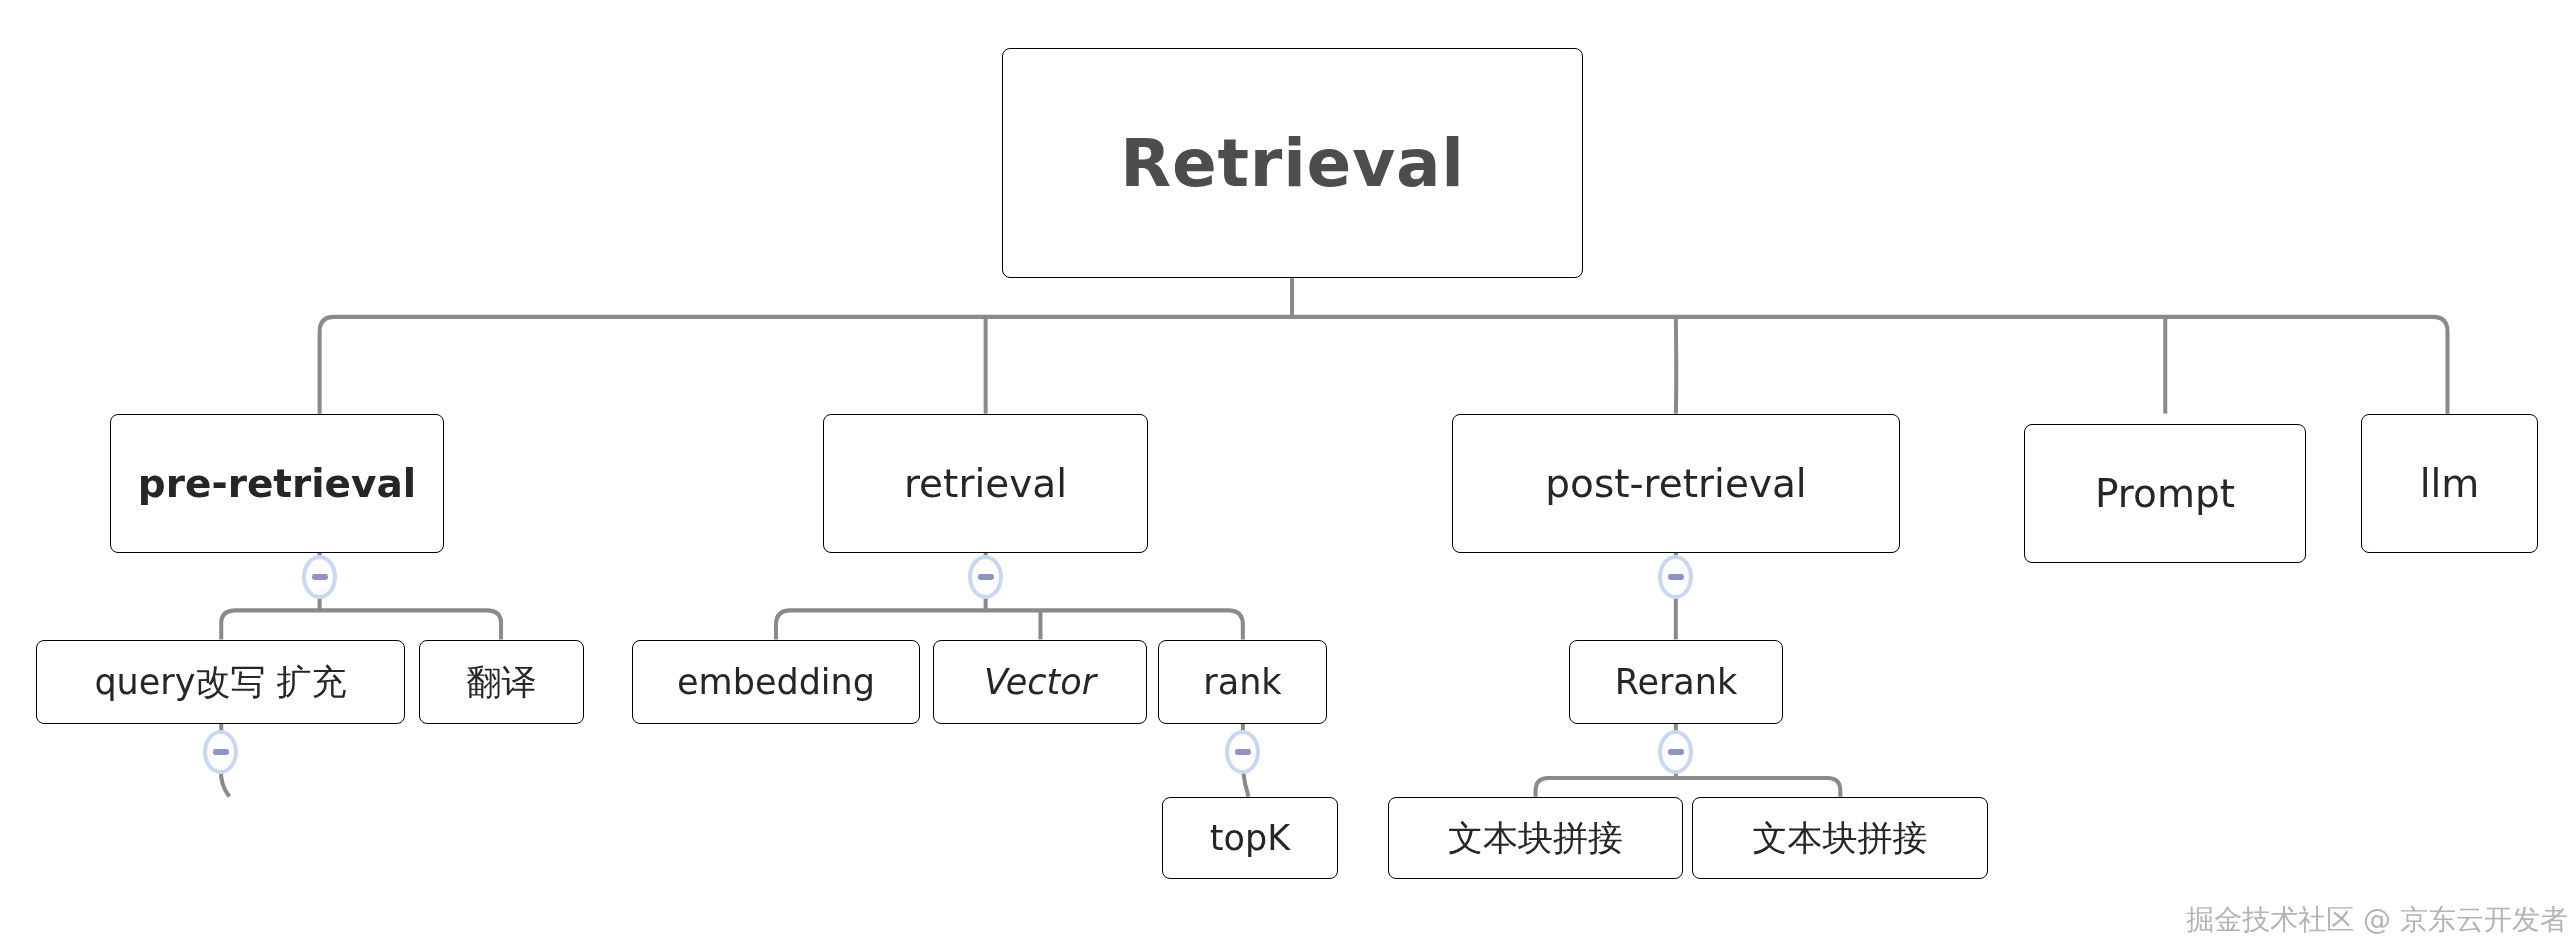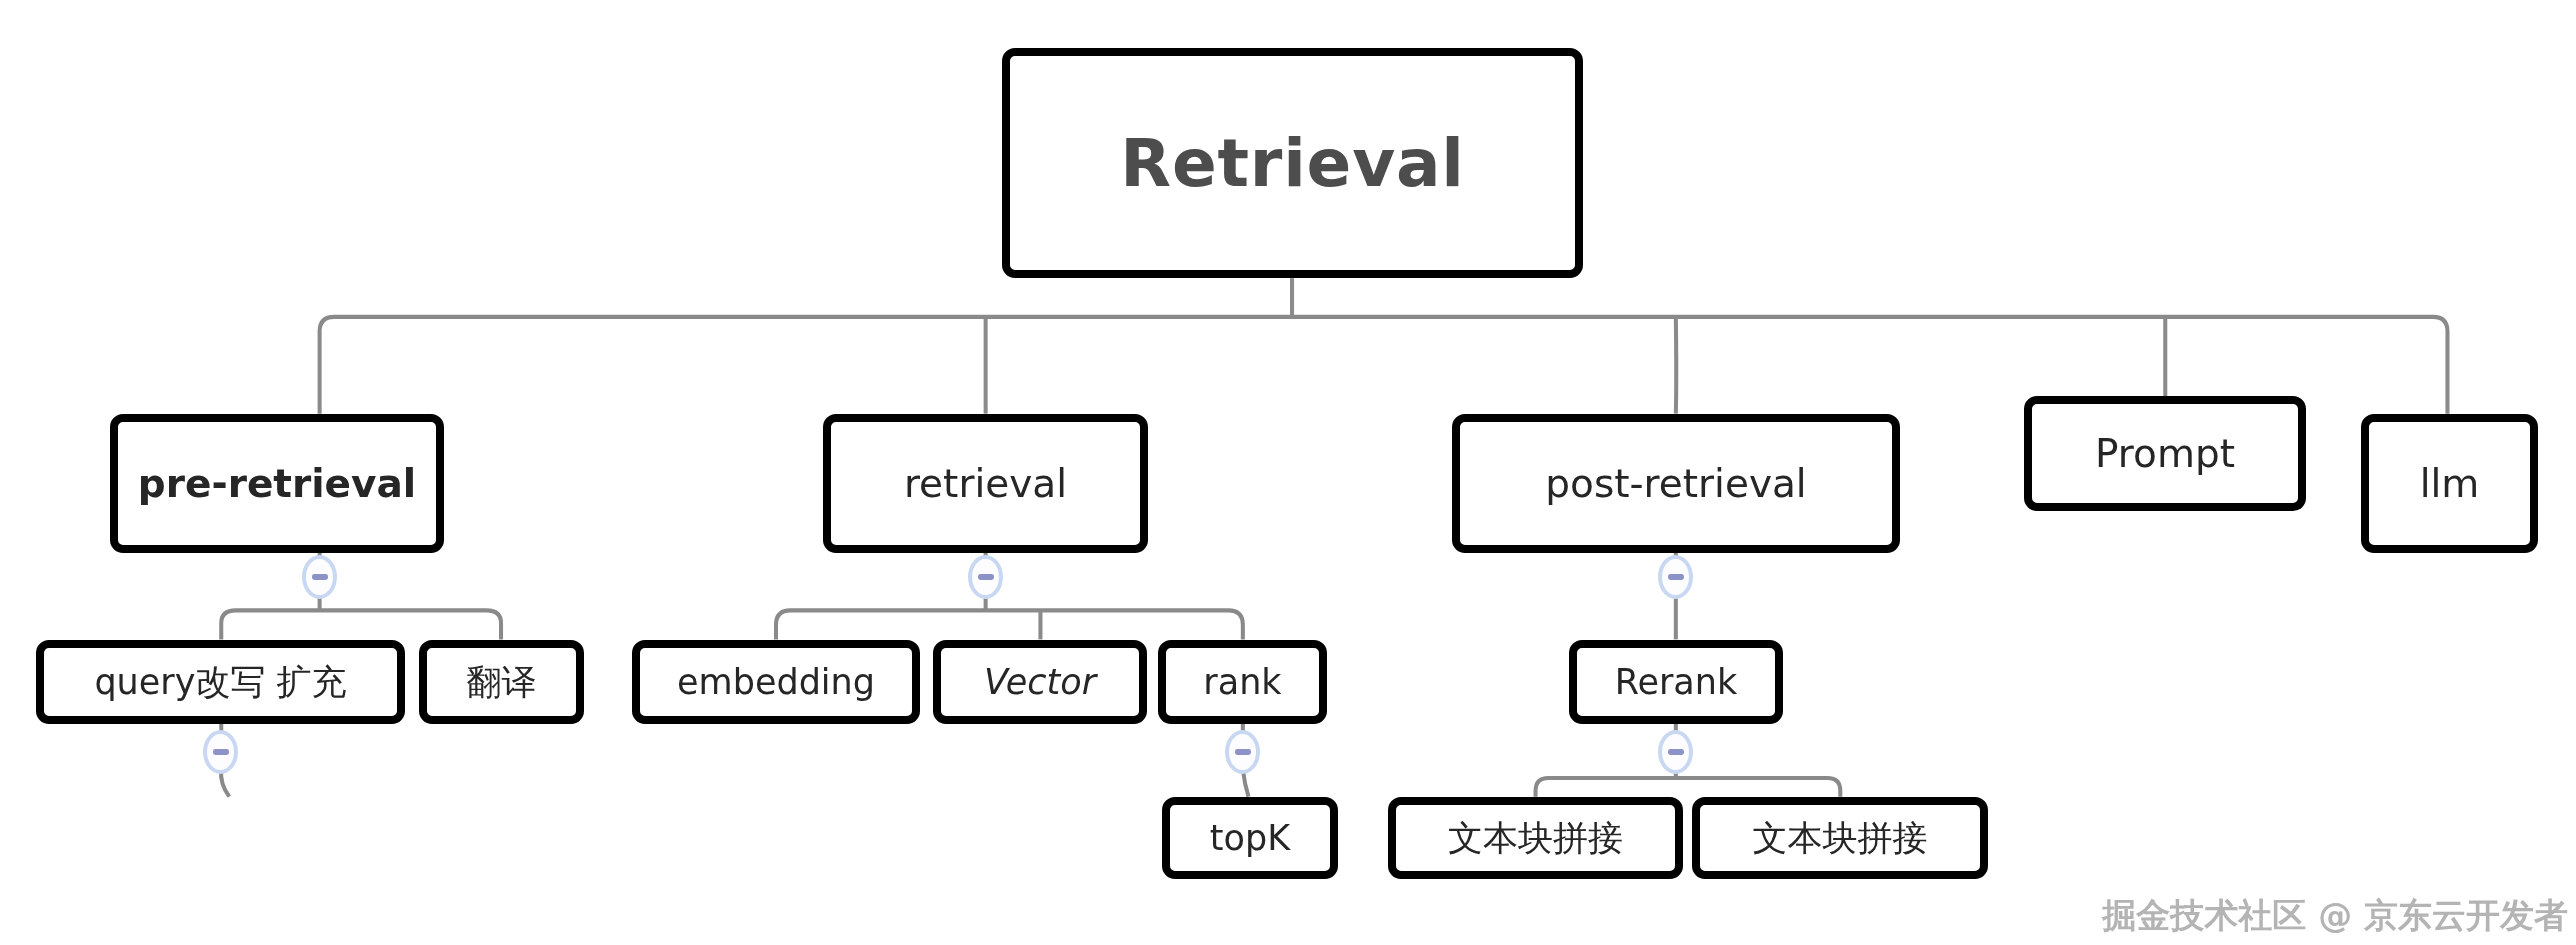--- a/index.html
+++ b/index.html
@@ -18,22 +18,22 @@
   #wires {
     position: absolute;
     left: 0; top: 0;
     width: 2576px; height: 945px;
     z-index: 1;
   }
   .node {
     position: absolute;
     box-sizing: border-box;
     background: #ffffff;
-    border: 8px solid #000000;
-    border-radius: 13px;
+    border: 1px solid #000000;
+    border-radius: 8px;
     display: flex;
     align-items: center;
     justify-content: center;
     z-index: 2;
     color: #262626;
     white-space: nowrap;
   }
   .node .lbl { display: block; }
   .root-node {
     font-size: 66px;
@@ -61,26 +61,25 @@
   .collapse-btn .minus-bar {
     width: 16px;
     height: 5.6px;
     border-radius: 2.4px;
     background: #8d93c7;
   }
   #watermark {
     position: absolute;
     right: 8px;
     bottom: 6.5px;
-    font-size: 34px;
+    font-size: 28px;
     color: #b4b4b4;
     text-shadow: 1.6px 1.6px 0.8px rgba(255,255,255,0.95), 0.8px 0.8px 0 #ffffff;
     z-index: 4;
     white-space: nowrap;
-    font-weight: bold;
   }
 </style>
 </head>
 <body>
 
 <div id="canvas">
 
   <svg id="wires" viewBox="0 0 3194 1172" xmlns="http://www.w3.org/2000/svg">
     <g fill="none" stroke="#8a8a8a" stroke-width="5">
 
@@ -121,21 +120,21 @@
 
   <div class="node l1-node" style="left:110px; top:414px; width:334px; height:139px;font-weight:bold;">
     <span class="lbl">pre-retrieval</span>
   </div>
   <div class="node l1-node" style="left:823px; top:414px; width:325px; height:139px;">
     <span class="lbl">retrieval</span>
   </div>
   <div class="node l1-node" style="left:1452px; top:414px; width:448px; height:139px;">
     <span class="lbl">post-retrieval</span>
   </div>
-  <div class="node l1-node" style="left:2024px; top:396px; width:282px; height:115px;">
+  <div class="node l1-node" style="left:2024px; top:424px; width:282px; height:139px;">
     <span class="lbl">Prompt</span>
   </div>
   <div class="node l1-node" style="left:2361px; top:414px; width:177px; height:139px;">
     <span class="lbl">llm</span>
   </div>
 
   <div class="node l2-node" style="left:36px; top:640px; width:369px; height:84px;">
     <span class="lbl">query改写 扩充</span>
   </div>
   <div class="node l2-node" style="left:419px; top:640px; width:165px; height:84px;">

